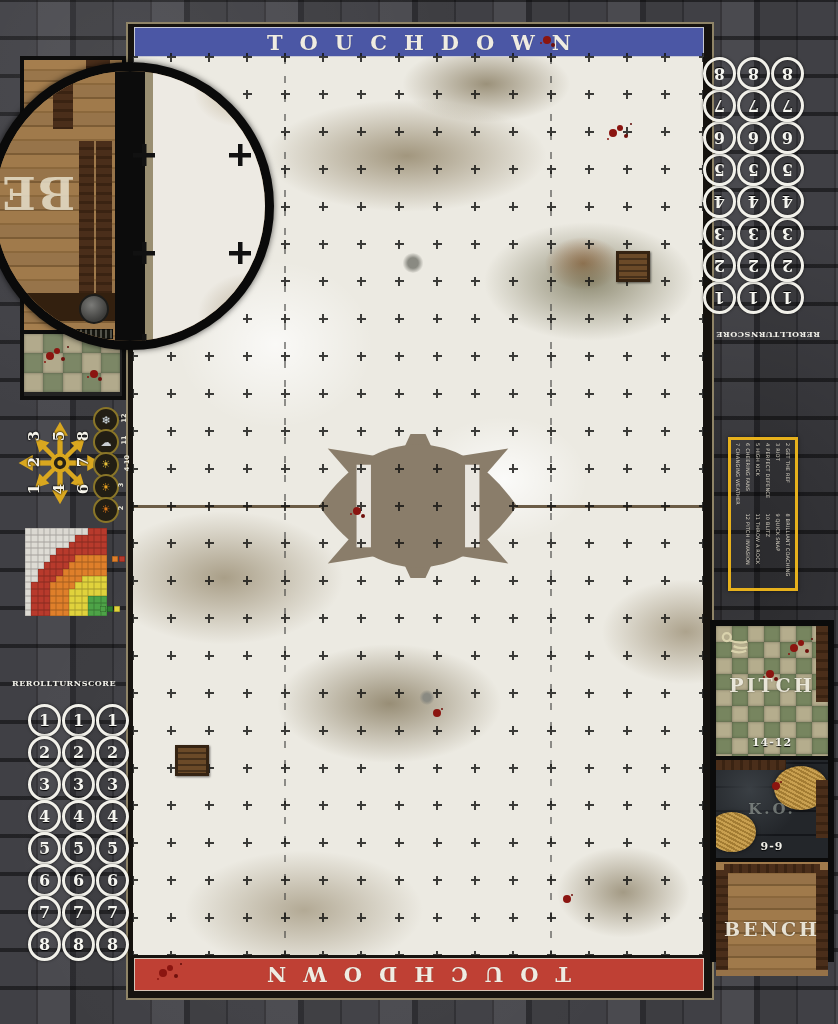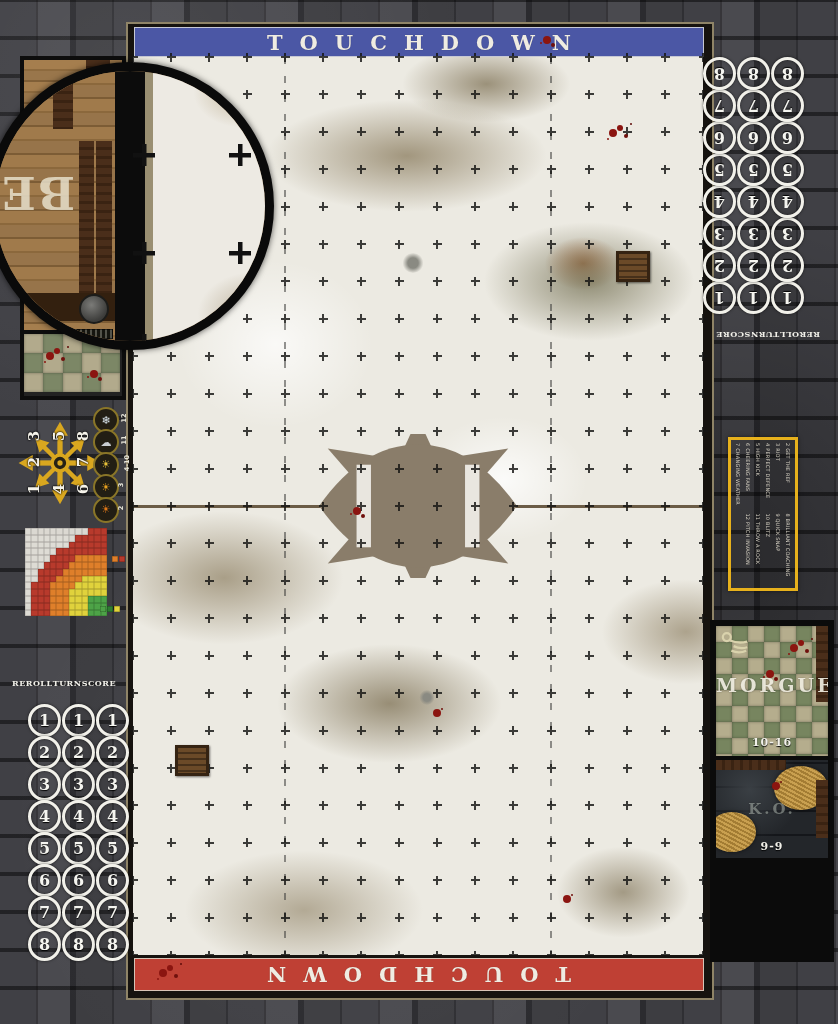--- a/index.html
+++ b/index.html
@@ -1027,27 +1027,33 @@
         <g stroke="#d9d2ac" stroke-width="2" fill="none">
           <circle cx="6" cy="6" r="3.5"></circle>
             <path d="M9,9 Q16,12 24,10"></path>
             <path d="M12,14 q6,3 12,1"></path>
             <path d="M10,18 q7,3 13,0"></path>
         </g>
       </svg>
       <div class="post abs" style="left:100px;top:0;width:12px;height:76px;"></div>
       <div class="abs blood bl1" style="left:74px;top:18px;"></div>
       <div class="abs blood bl2" style="left:50px;top:44px;"></div>
-      <div class="dug-label" style="top:48px;">MORGUE</div>
-      <div class="dug-range" style="top:110px;">10-16</div>
+      <div class="dug-label" style="top:48px;">PITCH</div>
+      <div class="dug-range" style="top:110px;">14-12</div>
     </div>
     <div class="panel ko">
       <div class="post post-h abs" style="left:0;top:0;width:70px;height:10px;"></div>
       <div class="hay" style="left:58px;top:6px;width:54px;height:44px;"></div>
       <div class="hay" style="left:-8px;top:52px;width:48px;height:40px;"></div>
       <div class="post abs" style="left:100px;top:20px;width:12px;height:58px;"></div>
       <div class="abs blood bl3" style="left:56px;top:22px;"></div>
       <div class="dug-label ko-label" style="top:40px;">K.O.</div>
       <div class="dug-range" style="top:80px;">9-9</div>
     </div>
+    <div class="panel bench-r">
+      <div class="post abs" style="left:0;top:8px;width:12px;height:100px;"></div>
+      <div class="post abs" style="left:100px;top:8px;width:12px;height:100px;"></div>
+      <div class="post post-h abs" style="left:8px;top:2px;width:96px;height:9px;"></div>
+      <div class="dug-label" style="top:56px;">BENCH</div>
+    </div>
   </div>
 
 </div>
 
 </body></html>

